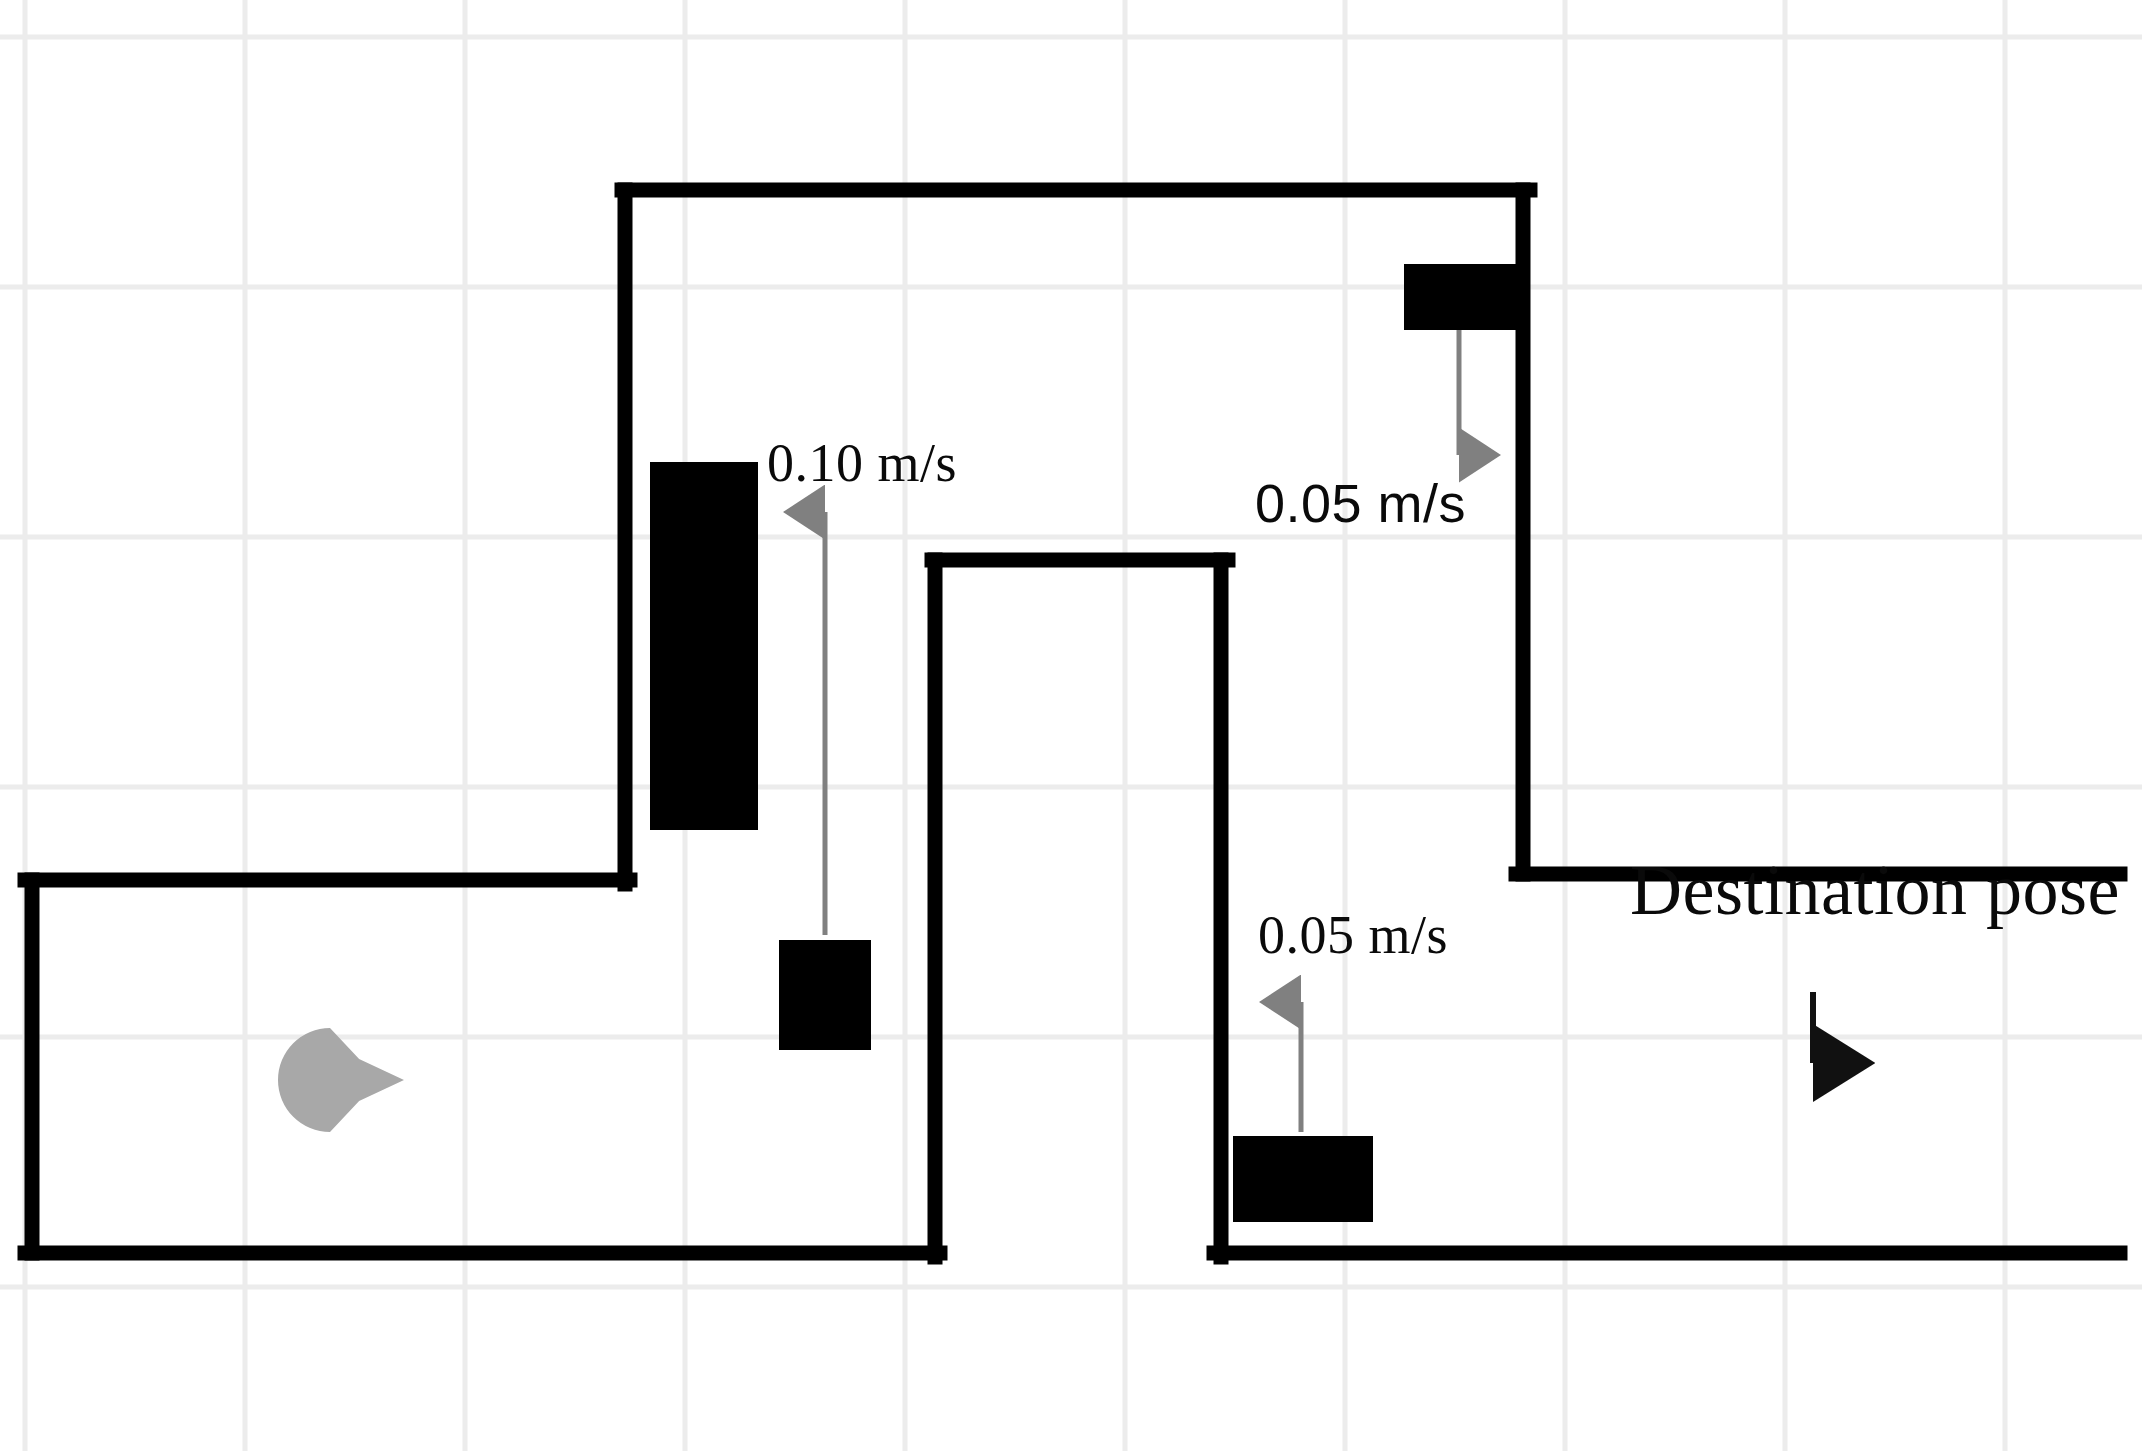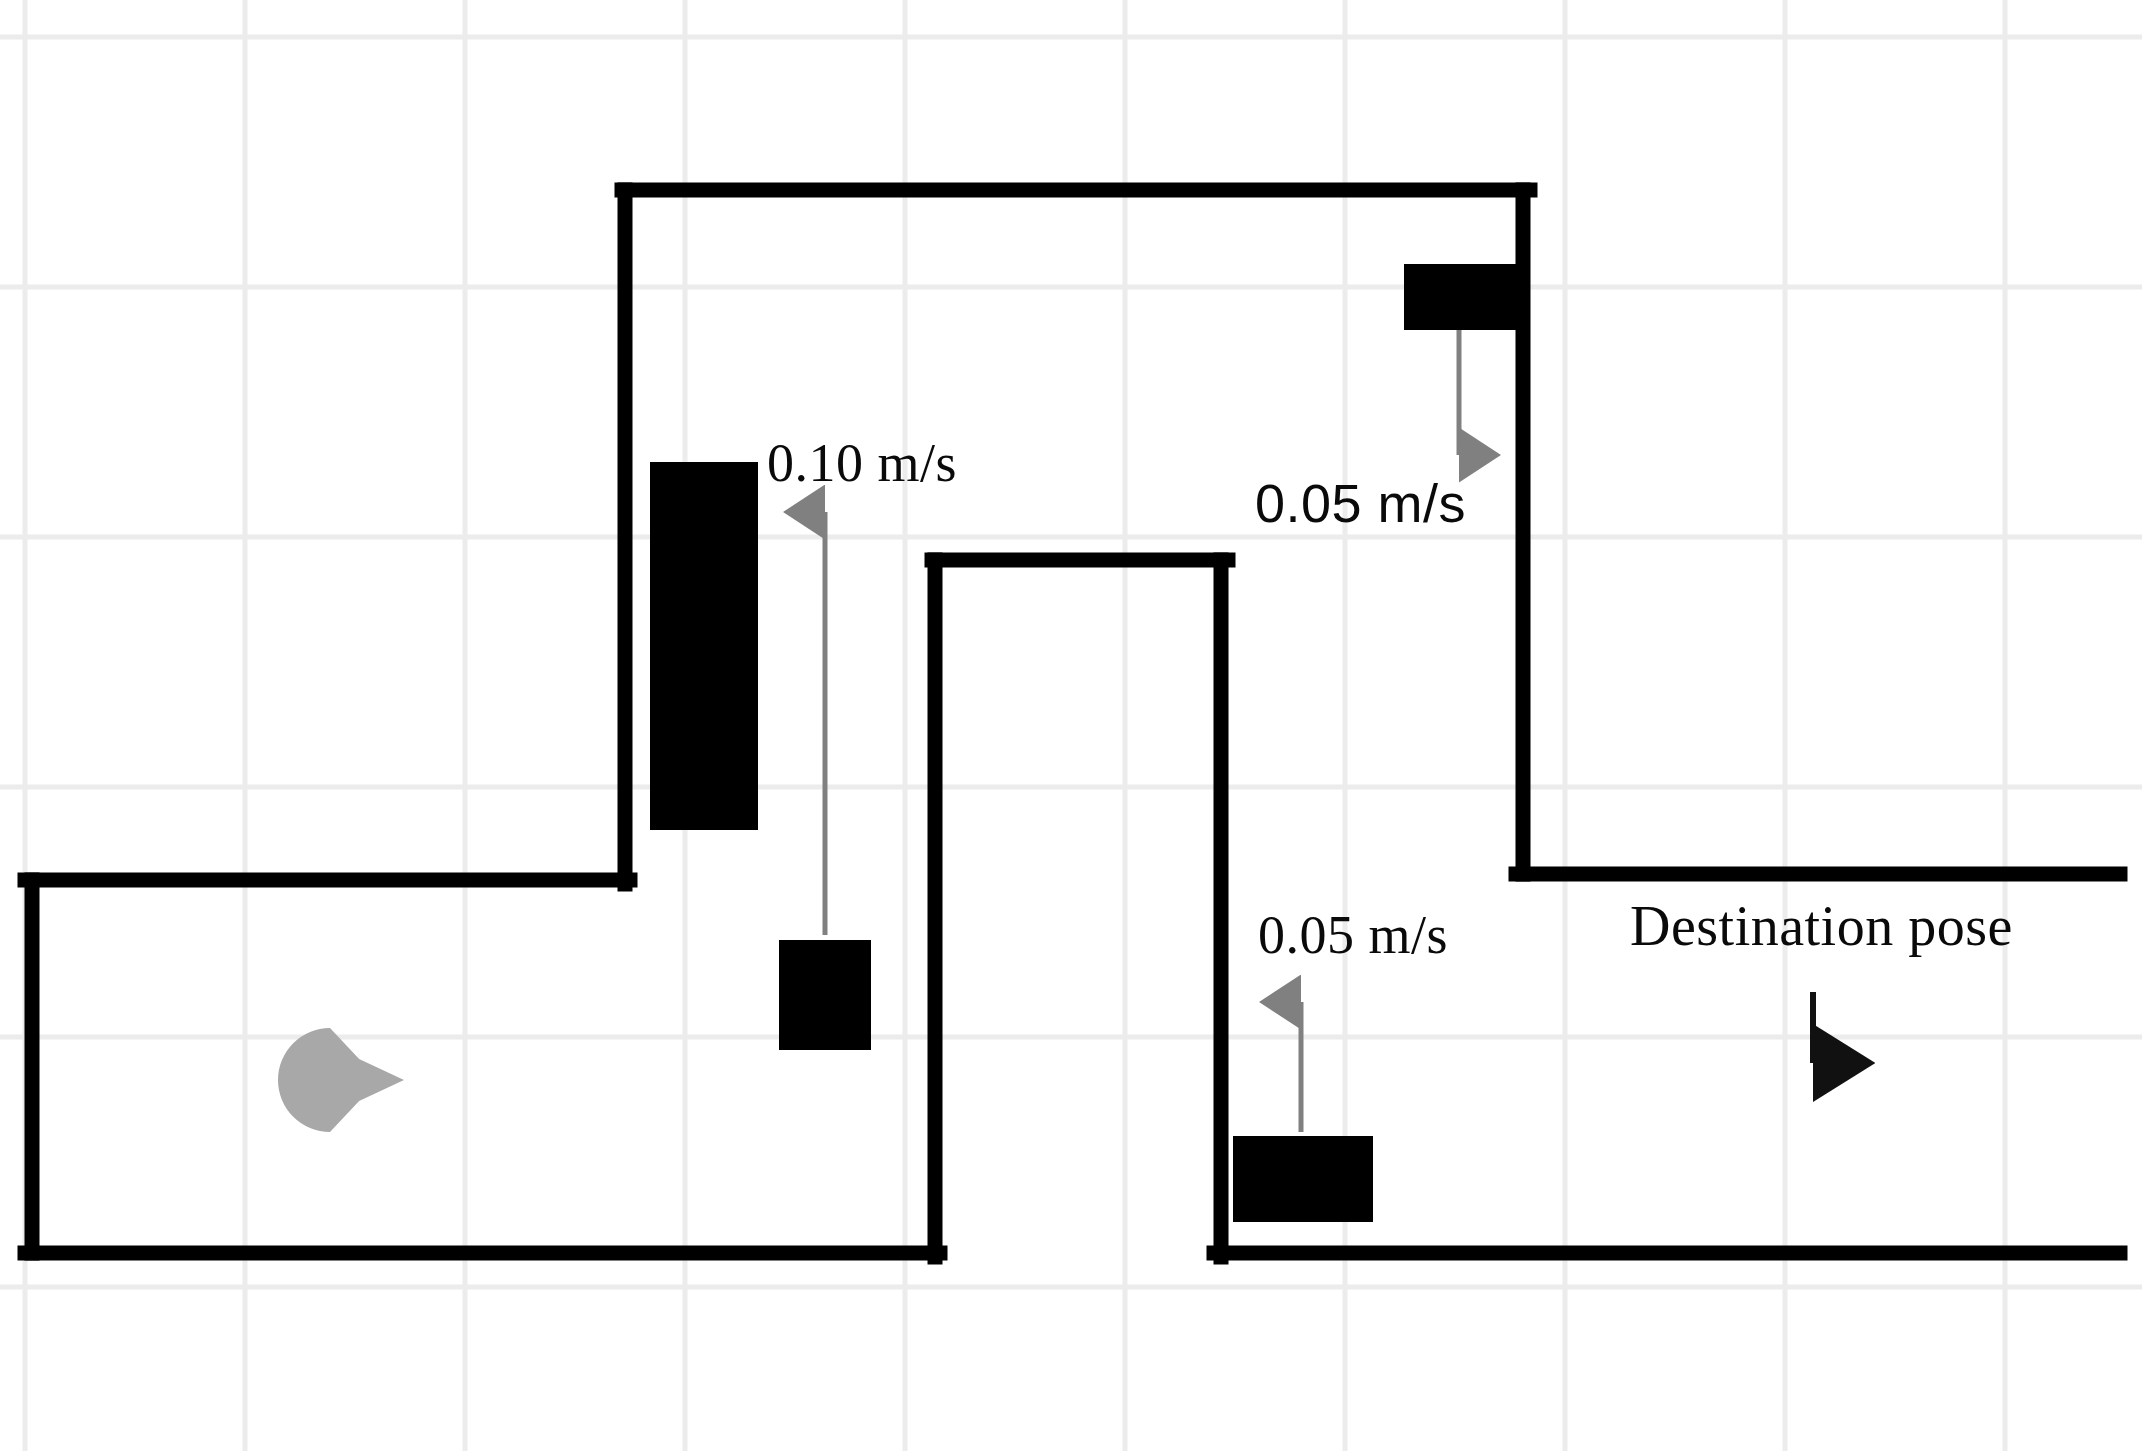--- a/index.html
+++ b/index.html
@@ -29,21 +29,21 @@
     font-size: 54px;
     line-height: 1;
     letter-spacing: 0.5px;
   }
   .label.sans {
     font-family: "Liberation Sans", "DejaVu Sans", sans-serif;
   }
   .label-speed-top-left { left: 767px; top: 424px; margin-top: 12px; }
   .label-speed-top-right { left: 1255px; top: 476px; }
   .label-speed-bottom { left: 1258px; top: 908px; }
-  .label-destination { left: 1630px; top: 898px; font-size: 56px; }
+  .label-destination { left: 1630px; top: 854px; font-size: 72px; }
 </style>
 </head>
 <body>
 
 <div id="stage">
 
   <svg id="grid-layer" viewBox="0 0 2142 1451" preserveAspectRatio="none">
     <g id="grid-v">
         <line x1="25" y1="0" x2="25" y2="1451" stroke="#ececec" stroke-width="5"></line>
         <line x1="245" y1="0" x2="245" y2="1451" stroke="#ececec" stroke-width="5"></line>

